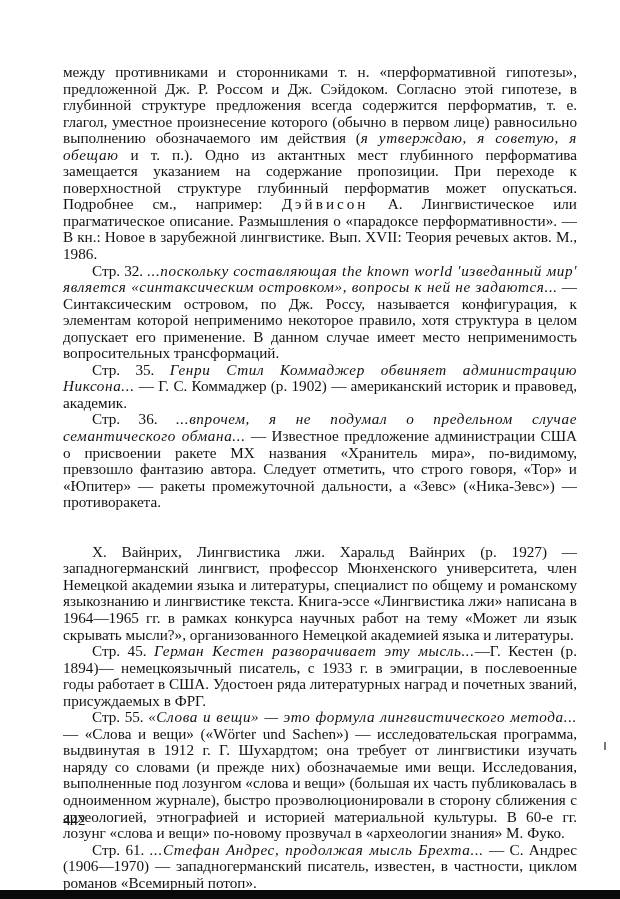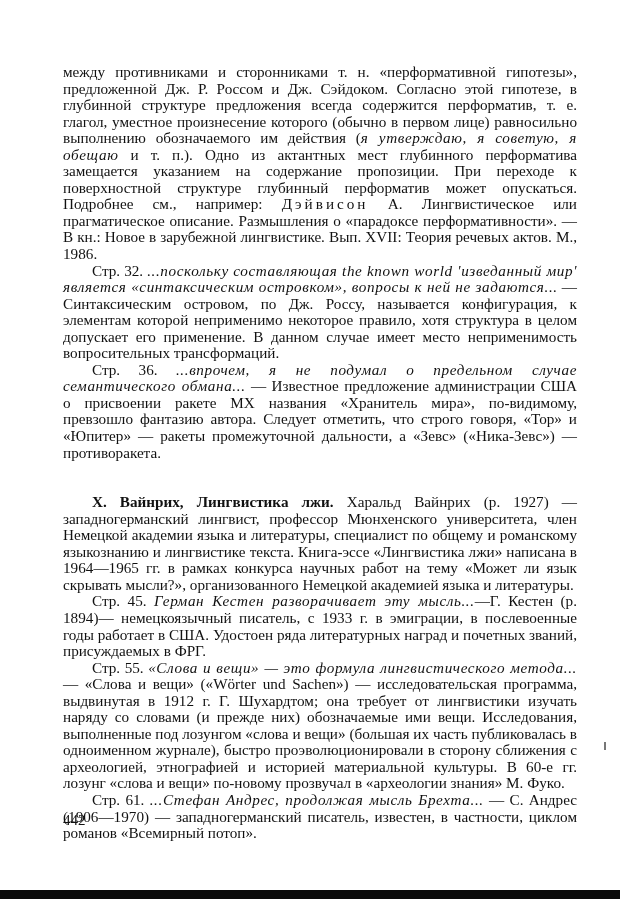--- a/index.html
+++ b/index.html
@@ -7,21 +7,21 @@
     width: 620px; height: 899px; background: #ffffff; position: relative; overflow: hidden;
     font-family: "Liberation Serif", "DejaVu Serif", serif; color: #111;
   }
   .page {
     position: absolute; left: 63px; top: 64px; width: 514px;
     font-size: 15.2px; line-height: 16.55px; text-align: justify;
   }
   .para { margin: 0; text-indent: 0; }
   .para.indent { text-indent: 29px; }
   .i { font-style: italic; letter-spacing: 0.6px; }
-  .b { font-weight: bold; }
+  .b { font-weight: normal; }
   .sp { letter-spacing: 3px; margin-top: 20px; }
   .block2 { margin-top: 33px; }
   .pagenum {
     position: absolute; left: 63px; top: 812px; font-size: 15px; font-weight: normal;
   }
   .bottom-band {
     position: absolute; left: 0; right: 0; bottom: 0; height: 9px; background: #0a0a0a;
   }
   .margin-mark {
     position: absolute; left: 604px; top: 742px; width: 2px; height: 8px; background: #777;
@@ -29,20 +29,21 @@
 </style>
 </head>
 <body>
 
 <div class="page">
   <div>
     <p class="para"><span>между противниками и сторонниками т. н. «перформативной гипотезы», предложенной Дж. Р. Россом и Дж. Сэйдоком. Согласно этой гипотезе, в глубинной структуре предложения всегда содержится перформатив, т. е. глагол, уместное произнесение которого (обычно в первом лице) равносильно выполнению обозначаемого им действия (</span><span class="i">я утверждаю, я советую, я обещаю</span><span> и т. п.). Одно из актантных мест глубинного перформатива замещается указанием на содержание пропозиции. При переходе к поверхностной структуре глубинный перформатив может опускаться. Подробнее см., например: </span><span class="sp">Дэйвисон</span><span> А. Лингвистическое или прагматическое описание. Размышления о «парадоксе перформативности». — В кн.: Новое в зарубежной лингвистике. Вып. XVII: Теория речевых актов. М., 1986.</span></p>
 
     <p class="para indent"><span>Стр. 32. </span><span class="i">...поскольку составляющая the known world 'изведанный мир' является «синтаксическим островком», вопросы к ней не задаются...</span><span> — Синтаксическим островом, по Дж. Россу, называется конфигурация, к элементам которой неприменимо некоторое правило, хотя структура в целом допускает его применение. В данном случае имеет место неприменимость вопросительных трансформаций.</span></p>
 
+    <p class="para indent"><span>Стр. 35. </span><span class="i">Генри Стил Коммаджер обвиняет администрацию Никсона...</span><span> — Г. С. Коммаджер (р. 1902) — американский историк и правовед, академик.</span></p>
 
     <p class="para indent"><span>Стр. 36. </span><span class="i">...впрочем, я не подумал о предельном случае семантического обмана...</span><span> — Известное предложение администрации США о присвоении ракете МХ названия «Хранитель мира», по-видимому, превзошло фантазию автора. Следует отметить, что строго говоря, «Тор» и «Юпитер» — ракеты промежуточной дальности, а «Зевс» («Ника-Зевс») — противоракета.</span></p>
 
   </div>
 
   <div class="block2">
     <p class="para indent"><span class="b">Х. Вайнрих, Лингвистика лжи.</span><span> Харальд Вайнрих (р. 1927) — западногерманский лингвист, профессор Мюнхенского университета, член Немецкой академии языка и литературы, специалист по общему и романскому языкознанию и лингвистике текста. Книга-эссе «Лингвистика лжи» написана в 1964—1965 гг. в рамках конкурса научных работ на тему «Может ли язык скрывать мысли?», организованного Немецкой академией языка и литературы.</span></p>
 
     <p class="para indent"><span>Стр. 45. </span><span class="i">Герман Кестен разворачивает эту мысль...</span><span>—Г. Кестен (р. 1894)— немецкоязычный писатель, с 1933 г. в эмиграции, в послевоенные годы работает в США. Удостоен ряда литературных наград и почетных званий, присуждаемых в ФРГ.</span></p>
 

